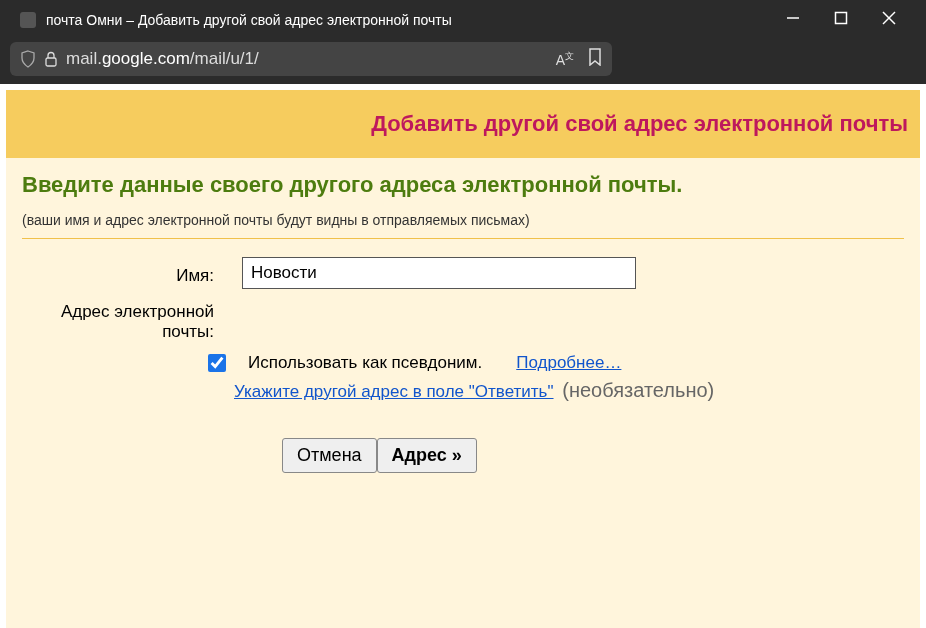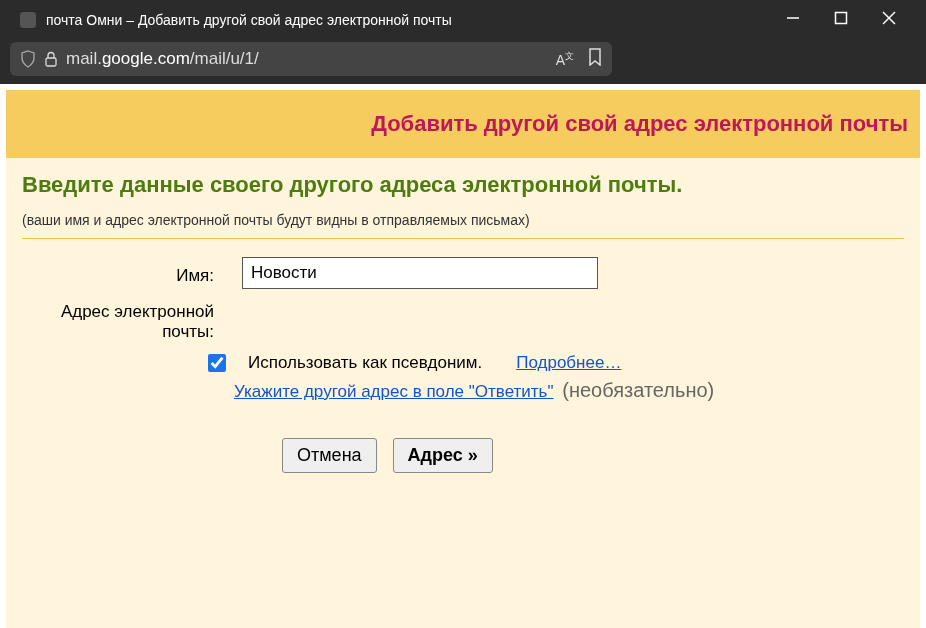--- a/index.html
+++ b/index.html
@@ -115,21 +115,21 @@
     }
     .form-label {
       width: 200px;
       text-align: right;
       padding-right: 8px;
       padding-top: 5px;
       font-size: 17px;
       color: #000;
     }
     .form-input {
-      width: 356px;
+      width: 394px;
       height: 32px;
       border: 1px solid #555;
       padding: 4px 8px;
       font-size: 17px;
       background: #fff;
       font-family: Arial, sans-serif;
     }
     .multiline-label {
       line-height: 1.2;
     }
@@ -165,21 +165,21 @@
       cursor: pointer;
     }
     .reply-row .optional {
       color: #666;
       font-size: 20px;
       margin-left: 4px;
     }
     .button-row {
       margin-left: 260px;
       display: flex;
-      gap: 16px;
+      gap: 0;
     }
     .btn {
       font-size: 18px;
       padding: 6px 14px;
       background: #efefef;
       border: 1px solid #888;
       border-radius: 3px;
       cursor: pointer;
       font-family: Arial, sans-serif;
     }

